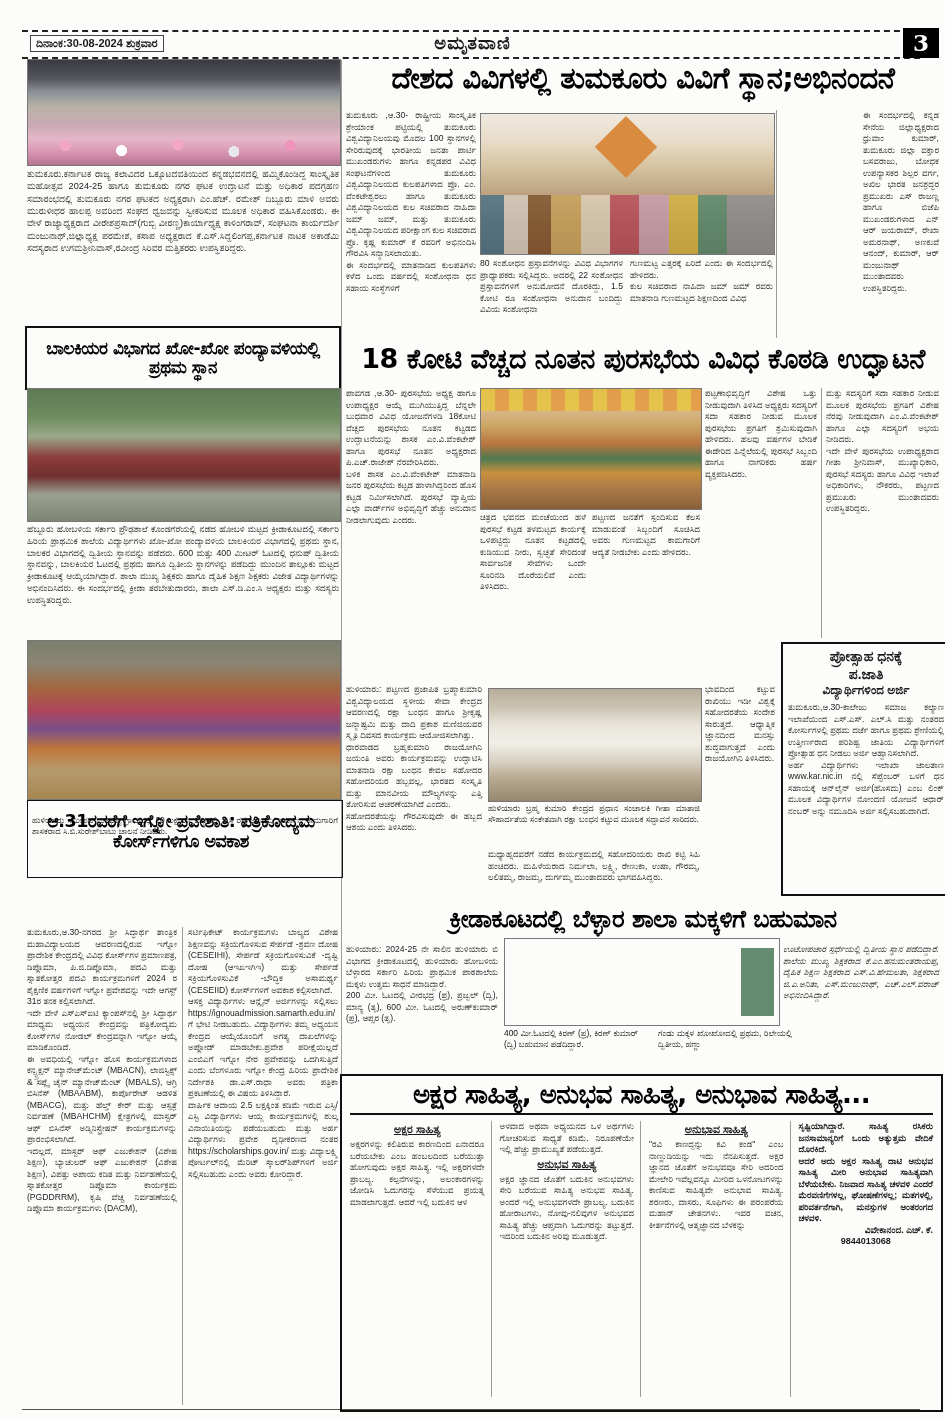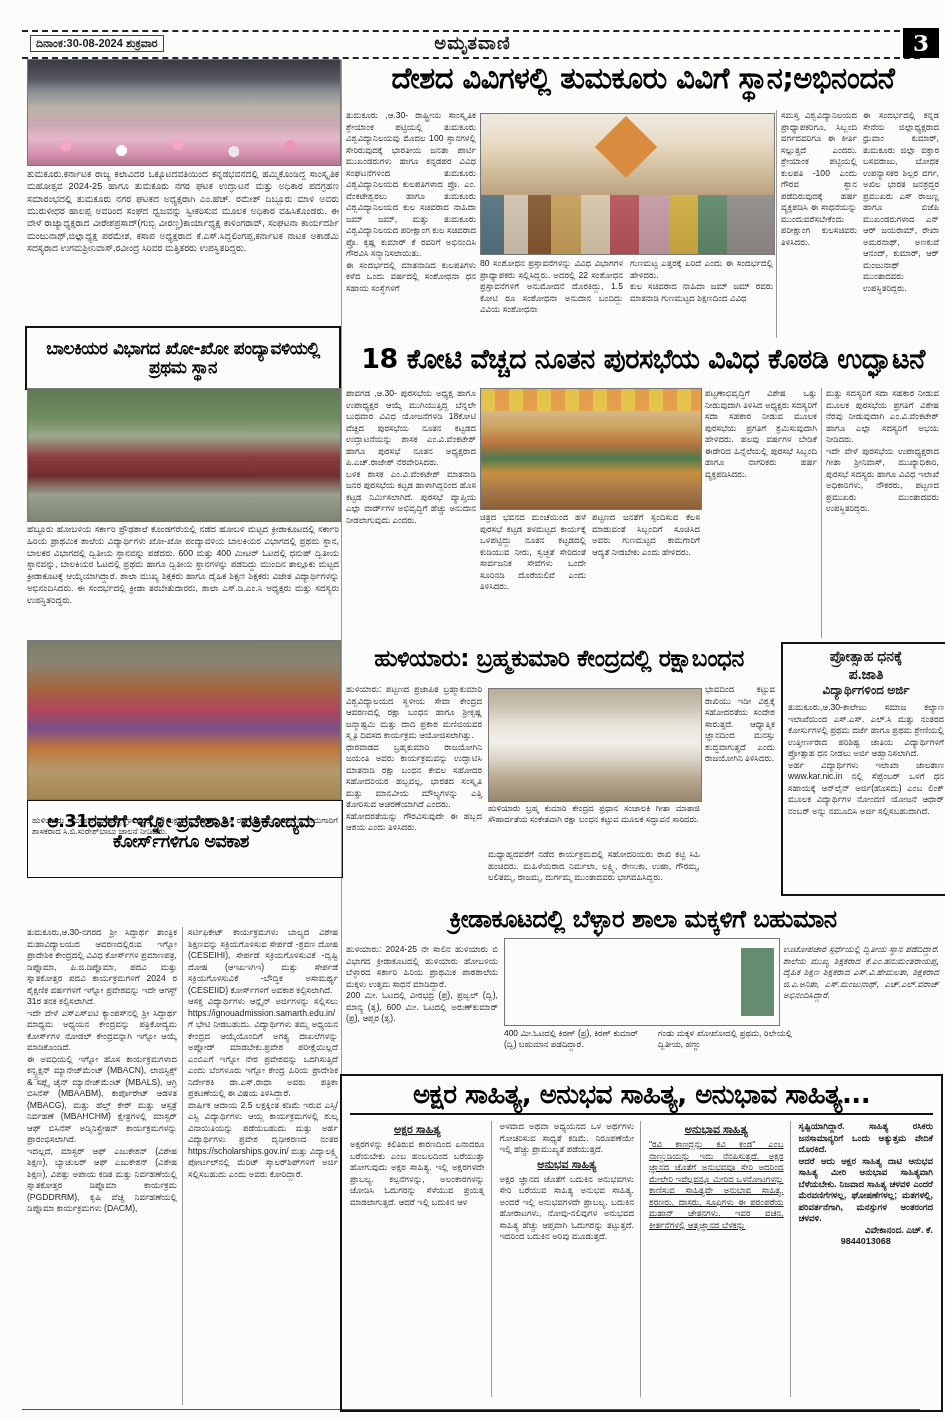--- a/index.html
+++ b/index.html
@@ -71,41 +71,39 @@
     <div style="position:absolute;left:42%;top:8%;width:44px;height:44px;background:#d98b3f;transform:rotate(45deg);"></div>
     <div style="position:absolute;left:0;bottom:0;width:100%;height:42%;
          background:linear-gradient(90deg,#3f6f8a 0 8%,#d8d2c8 8% 16%,#7a4f28 16% 24%,#caa65a 24% 34%,#e0d6c0 34% 44%,#b8485a 44% 54%,#caa0b8 54% 64%,#d8b83f 64% 74%,#4f8a6f 74% 84%,#8a8f96 84% 100%);opacity:.75;"></div>
   </div>
 
   <div class="abs bodytxt" style="left:480px;top:258px;width:143px;height:80px;">80 ಸಂಶೋಧನ ಪ್ರಸ್ತಾವನೆಗಳನ್ನು ವಿವಿಧ ವಿಭಾಗಗಳ ಪ್ರಾಧ್ಯಾಪಕರು ಸಲ್ಲಿಸಿದ್ದರು. ಅದರಲ್ಲಿ 22 ಸಂಶೋಧನ ಪ್ರಸ್ತಾವನೆಗಳಿಗೆ ಅನುಮೋದನೆ ದೊರಕಿದ್ದು, 1.5 ಕೋಟಿ ರೂ ಸಂಶೋಧನಾ ಅನುದಾನ ಬಂದಿದ್ದು ವಿವಿಯ ಸಂಶೋಧನಾ</div>
   <div class="abs bodytxt" style="left:630px;top:258px;width:143px;height:80px;white-space:pre-line;">ಗುಣಮಟ್ಟ ಎತ್ತರಕ್ಕೆ ಏರಿದೆ ಎಂದು ಈ ಸಂದರ್ಭದಲ್ಲಿ ಹೇಳಿದರು.
 ಕುಲ ಸಚಿವರಾದ ನಾಹಿದಾ ಜಮ್ ಜಮ್ ರವರು ಮಾತನಾಡಿ ಗುಣಮಟ್ಟದ ಶಿಕ್ಷಣದಿಂದ ವಿವಿಧ</div>
 
   <div class="abs rule-v" style="left:776px;top:110px;height:228px;"></div>
-  <div class="abs bodytxt" style="left:781px;top:110px;width:76px;height:228px;">ಸಮಸ್ತ ವಿಶ್ವವಿದ್ಯಾನಿಲಯದ ಪ್ರಾಧ್ಯಾಪಕರಿಗೂ, ಸಿಬ್ಬಂದಿ ವರ್ಗದವರಿಗೂ ಈ ಕೀರ್ತಿ ಸಲ್ಲುತ್ತದೆ ಎಂದರು. ಶ್ರೇಯಾಂಕ ಪಟ್ಟಿಯಲ್ಲಿ ಕುಲಪತಿ -100 ಎಂದು ಗೌರವ ಸ್ಥಾನ ಪಡೆದಿರುವುದಕ್ಕೆ ಹರ್ಷ ವ್ಯಕ್ತಪಡಿಸಿ ಈ ಸಾಧನೆಯನ್ನು ಮುಂದುವರೆಸಬೇಕೆಂದು ಪರೀಕ್ಷಾಂಗ ಕುಲಸಚಿವರು ತಿಳಿಸಿದರು.</div>
   <div class="abs bodytxt" style="left:863px;top:110px;width:76px;height:228px;">ಈ ಸಂದರ್ಭದಲ್ಲಿ ಕನ್ನಡ ಸೇನೆಯ ಜಿಲ್ಲಾಧ್ಯಕ್ಷರಾದ ಧ್ರುವಾಂ ಕುಮಾರ್, ತುಮಕೂರು ಜಿಲ್ಲಾ ವಕ್ತಾರ ಬಸವರಾಜು, ಬೋಧಕ ಉಪನ್ಯಾಸಕರ ಶಿಲ್ಪರ ವರ್ಗ, ಅಖಿಲ ಭಾರತ ಜನಶ್ರದ್ಧರ ಪ್ರಮುಖರು ಎಸ್ ರಾಜಣ್ಣ ಹಾಗೂ ಬಿಜೆಪಿ ಮುಖಂಡರುಗಳಾದ ಎನ್ ಆರ್ ಜಯರಾಮ್, ರೇಖಾ ಅಮರನಾಥ್, ಅಣಕುವೆ ಆನಂದ್, ಕುಮಾರ್, ಆರ್ ಮಂಜುನಾಥ್ ಮುಂತಾದವರು ಉಪಸ್ಥಿತರಿದ್ದರು.</div>
 
   <div class="abs headline" style="left:345px;top:344px;width:596px;font-size:27px;">18 ಕೋಟಿ ವೆಚ್ಚದ ನೂತನ ಪುರಸಭೆಯ ವಿವಿಧ ಕೊಠಡಿ ಉದ್ಘಾಟನೆ</div>
 
   <div class="abs bodytxt" style="left:346px;top:388px;width:130px;height:250px;white-space:pre-line;">ಪಾವಗಡ ,ಆ.30- ಪುರಸಭೆಯ ಅಧ್ಯಕ್ಷ ಹಾಗೂ ಉಪಾಧ್ಯಕ್ಷರ ಆಯ್ಕೆ ಮುಗಿಯುತ್ತಿದ್ದ ಬೆನ್ನಲೇ ಬುಧವಾರ ವಿವಿಧ ಯೋಜನೆಗಳಡಿ 18ಕೋಟಿ ವೆಚ್ಚದ ಪುರಸಭೆಯ ನೂತನ ಕಟ್ಟಡದ ಉದ್ಘಾಟನೆಯನ್ನು ಶಾಸಕ ಎಂ.ವಿ.ವೆಂಕಟೇಶ್ ಹಾಗೂ ಪುರಸಭೆ ನೂತನ ಅಧ್ಯಕ್ಷರಾದ ಪಿ.ಎಚ್.ರಾಜೇಶ್ ನೆರವೇರಿಸಿದರು.
 ಬಳಿಕ ಶಾಸಕ ಎಂ.ವಿ.ವೆಂಕಟೇಶ್ ಮಾತನಾಡಿ ಜನರ ಪುರಸಭೆಯ ಕಟ್ಟಡ ಹಾಳಾಗಿದ್ದರಿಂದ ಹೊಸ ಕಟ್ಟಡ ನಿರ್ಮಿಸಲಾಗಿದೆ. ಪುರಸಭೆ ವ್ಯಾಪ್ತಿಯ ಎಲ್ಲಾ ವಾರ್ಡ್‌ಗಳ ಅಭಿವೃದ್ಧಿಗೆ ಹೆಚ್ಚು ಅನುದಾನ ನೀಡಲಾಗುವುದು ಎಂದರು.</div>
 
   <div class="abs photo" style="left:480px;top:388px;width:220px;height:120px;
        background:linear-gradient(180deg,#caa77a 0%,#d8b88a 18%,#caa35f 32%,#b8743f 46%,#4f7a4f 58%,#c8903f 70%,#a87848 84%,#8a5f38 100%);">
     <div style="position:absolute;left:0;top:0;width:100%;height:18%;background:repeating-linear-gradient(90deg,#e8c83f 0 14px,#e89a3f 14px 28px);opacity:.8;"></div>
   </div>
   <div class="abs bodytxt" style="left:480px;top:512px;width:106px;height:126px;">ಚಿತ್ರದ ಭವನದ ಮಂಚೆಯಿಂದ ಹಳೆ ಪುರಸಭೆ ಕಟ್ಟಡ ತಳಮಟ್ಟದ ಕಾರ್ಯಕ್ಕೆ ಒಳಪಟ್ಟಿದ್ದು ನೂತನ ಕಟ್ಟಡದಲ್ಲಿ ಕುಡಿಯುವ ನೀರು, ಸ್ವಚ್ಛತೆ ಸೇರಿದಂತೆ ಸಾರ್ವಜನಿಕ ಸೇವೆಗಳು ಒಂದೇ ಸೂರಿನಡಿ ದೊರೆಯಲಿವೆ ಎಂದು ತಿಳಿಸಿದರು.</div>
   <div class="abs bodytxt" style="left:592px;top:512px;width:108px;height:126px;">ಪಟ್ಟಣದ ಜನತೆಗೆ ಸ್ಪಂದಿಸುವ ಕೆಲಸ ಮಾಡುವಂತೆ ಸಿಬ್ಬಂದಿಗೆ ಸೂಚಿಸಿದ ಅವರು ಗುಣಮಟ್ಟದ ಕಾಮಗಾರಿಗೆ ಆದ್ಯತೆ ನೀಡಬೇಕು ಎಂದು ಹೇಳಿದರು.</div>
 
   <div class="abs bodytxt" style="left:705px;top:388px;width:112px;height:250px;">ಪಟ್ಟಣಾಭಿವೃದ್ಧಿಗೆ ವಿಶೇಷ ಒತ್ತು ನೀಡುವುದಾಗಿ ತಿಳಿಸಿದ ಅಧ್ಯಕ್ಷರು ಸದಸ್ಯರಿಗೆ ಸದಾ ಸಹಕಾರ ನೀಡುವ ಮೂಲಕ ಪುರಸಭೆಯ ಪ್ರಗತಿಗೆ ಶ್ರಮಿಸುವುದಾಗಿ ಹೇಳಿದರು. ಹಲವು ವರ್ಷಗಳ ಬೇಡಿಕೆ ಈಡೇರಿದ ಹಿನ್ನೆಲೆಯಲ್ಲಿ ಪುರಸಭೆ ಸಿಬ್ಬಂದಿ ಹಾಗೂ ನಾಗರಿಕರು ಹರ್ಷ ವ್ಯಕ್ತಪಡಿಸಿದರು.</div>
   <div class="abs rule-v" style="left:821px;top:388px;height:250px;"></div>
   <div class="abs bodytxt" style="left:826px;top:388px;width:113px;height:250px;white-space:pre-line;">ಮತ್ತು ಸದಸ್ಯರಿಗೆ ಸದಾ ಸಹಕಾರ ನೀಡುವ ಮೂಲಕ ಪುರಸಭೆಯ ಪ್ರಗತಿಗೆ ವಿಶೇಷ ನೆರವು ನೀಡುವುದಾಗಿ ಎಂ.ವಿ.ವೆಂಕಟೇಶ್ ಹಾಗೂ ಎಲ್ಲಾ ಸದಸ್ಯರಿಗೆ ಅಭಯ ನೀಡಿದರು.
 ಇದೇ ವೇಳೆ ಪುರಸಭೆಯ ಉಪಾಧ್ಯಕ್ಷರಾದ ಗೀತಾ ಶ್ರೀನಿವಾಸ್, ಮುಖ್ಯಾಧಿಕಾರಿ, ಪುರಸಭೆ ಸದಸ್ಯರು ಹಾಗೂ ವಿವಿಧ ಇಲಾಖೆ ಅಧಿಕಾರಿಗಳು, ನೌಕರರು, ಪಟ್ಟಣದ ಪ್ರಮುಖರು ಮುಂತಾದವರು ಉಪಸ್ಥಿತರಿದ್ದರು.</div>
 
-  <div class="abs headline" style="left:345px;top:646px;width:428px;font-size:23px;">ಹುಳಿಯಾರು: ಬ್ರಹ್ಮಕುಮಾರಿ ಕೇಂದ್ರದಲ್ಲಿ ರಕ್ಷಾಬಂಧನ</div>
 
   <div class="abs bodytxt" style="left:346px;top:684px;width:136px;height:216px;white-space:pre-line;">ಹುಳಿಯಾರು: ಪಟ್ಟಣದ ಪ್ರಜಾಪಿತ ಬ್ರಹ್ಮಾಕುಮಾರಿ ವಿಶ್ವವಿದ್ಯಾಲಯದ ಸ್ಥಳೀಯ ಸೇವಾ ಕೇಂದ್ರದ ಆವರಣದಲ್ಲಿ ರಕ್ಷಾ ಬಂಧನ ಹಾಗೂ ಶ್ರೀಕೃಷ್ಣ ಜನ್ಮಾಷ್ಟಮಿ ಮತ್ತು ದಾದಿ ಪ್ರಕಾಶ ಮಣಿಜಿಯವರ ಸ್ಮೃತಿ ದಿವಸದ ಕಾರ್ಯಕ್ರಮ ಆಯೋಜಿಸಲಾಗಿತ್ತು.
 ಧಾರವಾಡದ ಬ್ರಹ್ಮಕುಮಾರಿ ರಾಜಯೋಗಿನಿ ಜಯಂತಿ ಅವರು ಕಾರ್ಯಕ್ರಮವನ್ನು ಉದ್ಘಾಟಿಸಿ ಮಾತನಾಡಿ ರಕ್ಷಾ ಬಂಧನ ಕೇವಲ ಸಹೋದರ ಸಹೋದರಿಯರ ಹಬ್ಬವಲ್ಲ, ಭಾರತದ ಸಂಸ್ಕೃತಿ ಮತ್ತು ಮಾನವೀಯ ಮೌಲ್ಯಗಳನ್ನು ಎತ್ತಿ ತೋರಿಸುವ ಆಚರಣೆಯಾಗಿದೆ ಎಂದರು.
 ಸಹೋದರತೆಯನ್ನು ಗೌರವಿಸುವುದೇ ಈ ಹಬ್ಬದ ಆಶಯ ಎಂದು ತಿಳಿಸಿದರು.</div>
 
   <div class="abs photo" style="left:488px;top:688px;width:212px;height:112px;
        background:linear-gradient(180deg,#b8ad9a 0%,#cac2b0 16%,#e8e4da 32%,#f2efe8 48%,#d8d2c4 64%,#b8a890 80%,#96876f 100%);">
     <div style="position:absolute;left:0;bottom:8%;width:100%;height:48%;
          background:linear-gradient(90deg,#f5f3ee 0 12%,#e8d0a0 12% 22%,#f5f3ee 22% 36%,#b85f3f 36% 46%,#f5f3ee 46% 62%,#d8c8b0 62% 72%,#f5f3ee 72% 86%,#caa translate078 86% 100%);opacity:.7;"></div>
   </div>
@@ -144,21 +142,21 @@
     <div style="display:flex;gap:8px;padding:2px 8px 6px 8px;height:276px;">
       <div style="flex:1;border-right:1px solid #9a9a96;padding-right:6px;">
         <div class="subhead">ಅಕ್ಷರ ಸಾಹಿತ್ಯ</div>
         <div class="bodytxt">ಅಕ್ಷರಗಳನ್ನು ಕಲಿತಿರುವ ಕಾರಣದಿಂದ ಏನಾದರೂ ಬರೆಯಬೇಕು ಎಂಬ ಹಂಬಲದಿಂದ ಬರೆಯುತ್ತಾ ಹೋಗುವುದು ಅಕ್ಷರ ಸಾಹಿತ್ಯ. ಇಲ್ಲಿ ಅಕ್ಷರಗಳದೇ ಪ್ರಾಬಲ್ಯ. ಕಲ್ಪನೆಗಳನ್ನು, ಅಲಂಕಾರಗಳನ್ನು ಜೋಡಿಸಿ ಓದುಗರನ್ನು ಸೆಳೆಯುವ ಪ್ರಯತ್ನ ಮಾಡಲಾಗುತ್ತದೆ. ಆದರೆ ಇಲ್ಲಿ ಬದುಕಿನ ಆಳ</div>
       </div>
       <div style="flex:1;border-right:1px solid #9a9a96;padding-right:6px;">
         <div class="bodytxt">ಅಳವಾದ ಅಥವಾ ಅಧ್ಯಯನದ ಒಳ ಅರ್ಥಗಳು ಗೋಚರಿಸುವ ಸಾಧ್ಯತೆ ಕಡಿಮೆ. ನಿರೂಪಣೆಯೇ ಇಲ್ಲಿ ಹೆಚ್ಚು ಪ್ರಾಮುಖ್ಯತೆ ಪಡೆಯುತ್ತದೆ.</div>
         <div class="subhead">ಅನುಭವ ಸಾಹಿತ್ಯ</div>
         <div class="bodytxt">ಅಕ್ಷರ ಜ್ಞಾನದ ಜೊತೆಗೆ ಬದುಕಿನ ಅನುಭವಗಳು ಸೇರಿ ಬರೆಯುವ ಸಾಹಿತ್ಯ ಅನುಭವ ಸಾಹಿತ್ಯ. ಅಂದರೆ ಇಲ್ಲಿ ಅನುಭವಗಳದೇ ಪ್ರಾಬಲ್ಯ. ಬದುಕಿನ ಹೋರಾಟಗಳು, ನೋವು-ನಲಿವುಗಳ ಅನುಭವದ ಸಾಹಿತ್ಯ ಹೆಚ್ಚು ಆಪ್ತವಾಗಿ ಓದುಗರನ್ನು ತಟ್ಟುತ್ತದೆ. ಇದರಿಂದ ಬದುಕಿನ ಅರಿವು ಮೂಡುತ್ತದೆ.</div>
       </div>
-      <div style="flex:1;border-right:1px solid #9a9a96;padding-right:6px;text-decoration:underline;">
+      <div style="flex:1;border-right:1px solid #9a9a96;padding-right:6px;">
         <div class="subhead">ಅನುಭಾವ ಸಾಹಿತ್ಯ</div>
         <div class="bodytxt">"ರವಿ ಕಾಣದ್ದನ್ನು ಕವಿ ಕಂಡ" ಎಂಬ ನಾಣ್ಣುಡಿಯನ್ನು ಇದು ನೆನಪಿಸುತ್ತದೆ. ಅಕ್ಷರ ಜ್ಞಾನದ ಜೊತೆಗೆ ಅನುಭವವೂ ಸೇರಿ ಅದರಿಂದ ಮೇಲೇರಿ ಇವೆಲ್ಲವನ್ನೂ ಮೀರಿದ ಒಳನೋಟಗಳನ್ನು ಕಾಣಿಸುವ ಸಾಹಿತ್ಯವೇ ಅನುಭಾವ ಸಾಹಿತ್ಯ. ಶರಣರು, ದಾಸರು, ಸೂಫಿಗಳು ಈ ಪರಂಪರೆಯ ಮಹಾನ್ ಚೇತನಗಳು. ಇವರ ವಚನ, ಕೀರ್ತನೆಗಳಲ್ಲಿ ಆತ್ಮಜ್ಞಾನದ ಬೆಳಕನ್ನು</div>
       </div>
       <div style="flex:1;">
         <div class="bodytxt" style="white-space:pre-line;font-weight:bold;">ಸೃಷ್ಟಿಯಾಗಿದ್ದಾರೆ. ಸಾಹಿತ್ಯ ರಸಿಕರು ಜನಸಾಮಾನ್ಯರಿಗೆ ಒಂದು ಅತ್ಯುತ್ತಮ ವೇದಿಕೆ ದೊರಕಿದೆ.
 ಆದರೆ ಅದು ಅಕ್ಷರ ಸಾಹಿತ್ಯ ದಾಟಿ ಅನುಭವ ಸಾಹಿತ್ಯ ಮೀರಿ ಅನುಭಾವ ಸಾಹಿತ್ಯವಾಗಿ ಬೆಳೆಯಬೇಕು. ನಿಜವಾದ ಸಾಹಿತ್ಯ ಚಳವಳಿ ಎಂದರೆ ಮೆರವಣಿಗೆಗಳಲ್ಲ, ಘೋಷಣೆಗಳಲ್ಲ; ಮತಗಳಲ್ಲಿ, ಪರಿವರ್ತನೆಗಾಗಿ, ಮನಸ್ಸುಗಳ ಅಂತರಂಗದ ಚಳವಳಿ.</div>
         <div class="sig">ವಿವೇಕಾನಂದ. ಎಚ್. ಕೆ.</div>
         <div class="sig" style="text-align:center;">9844013068</div>
       </div>
     </div>

